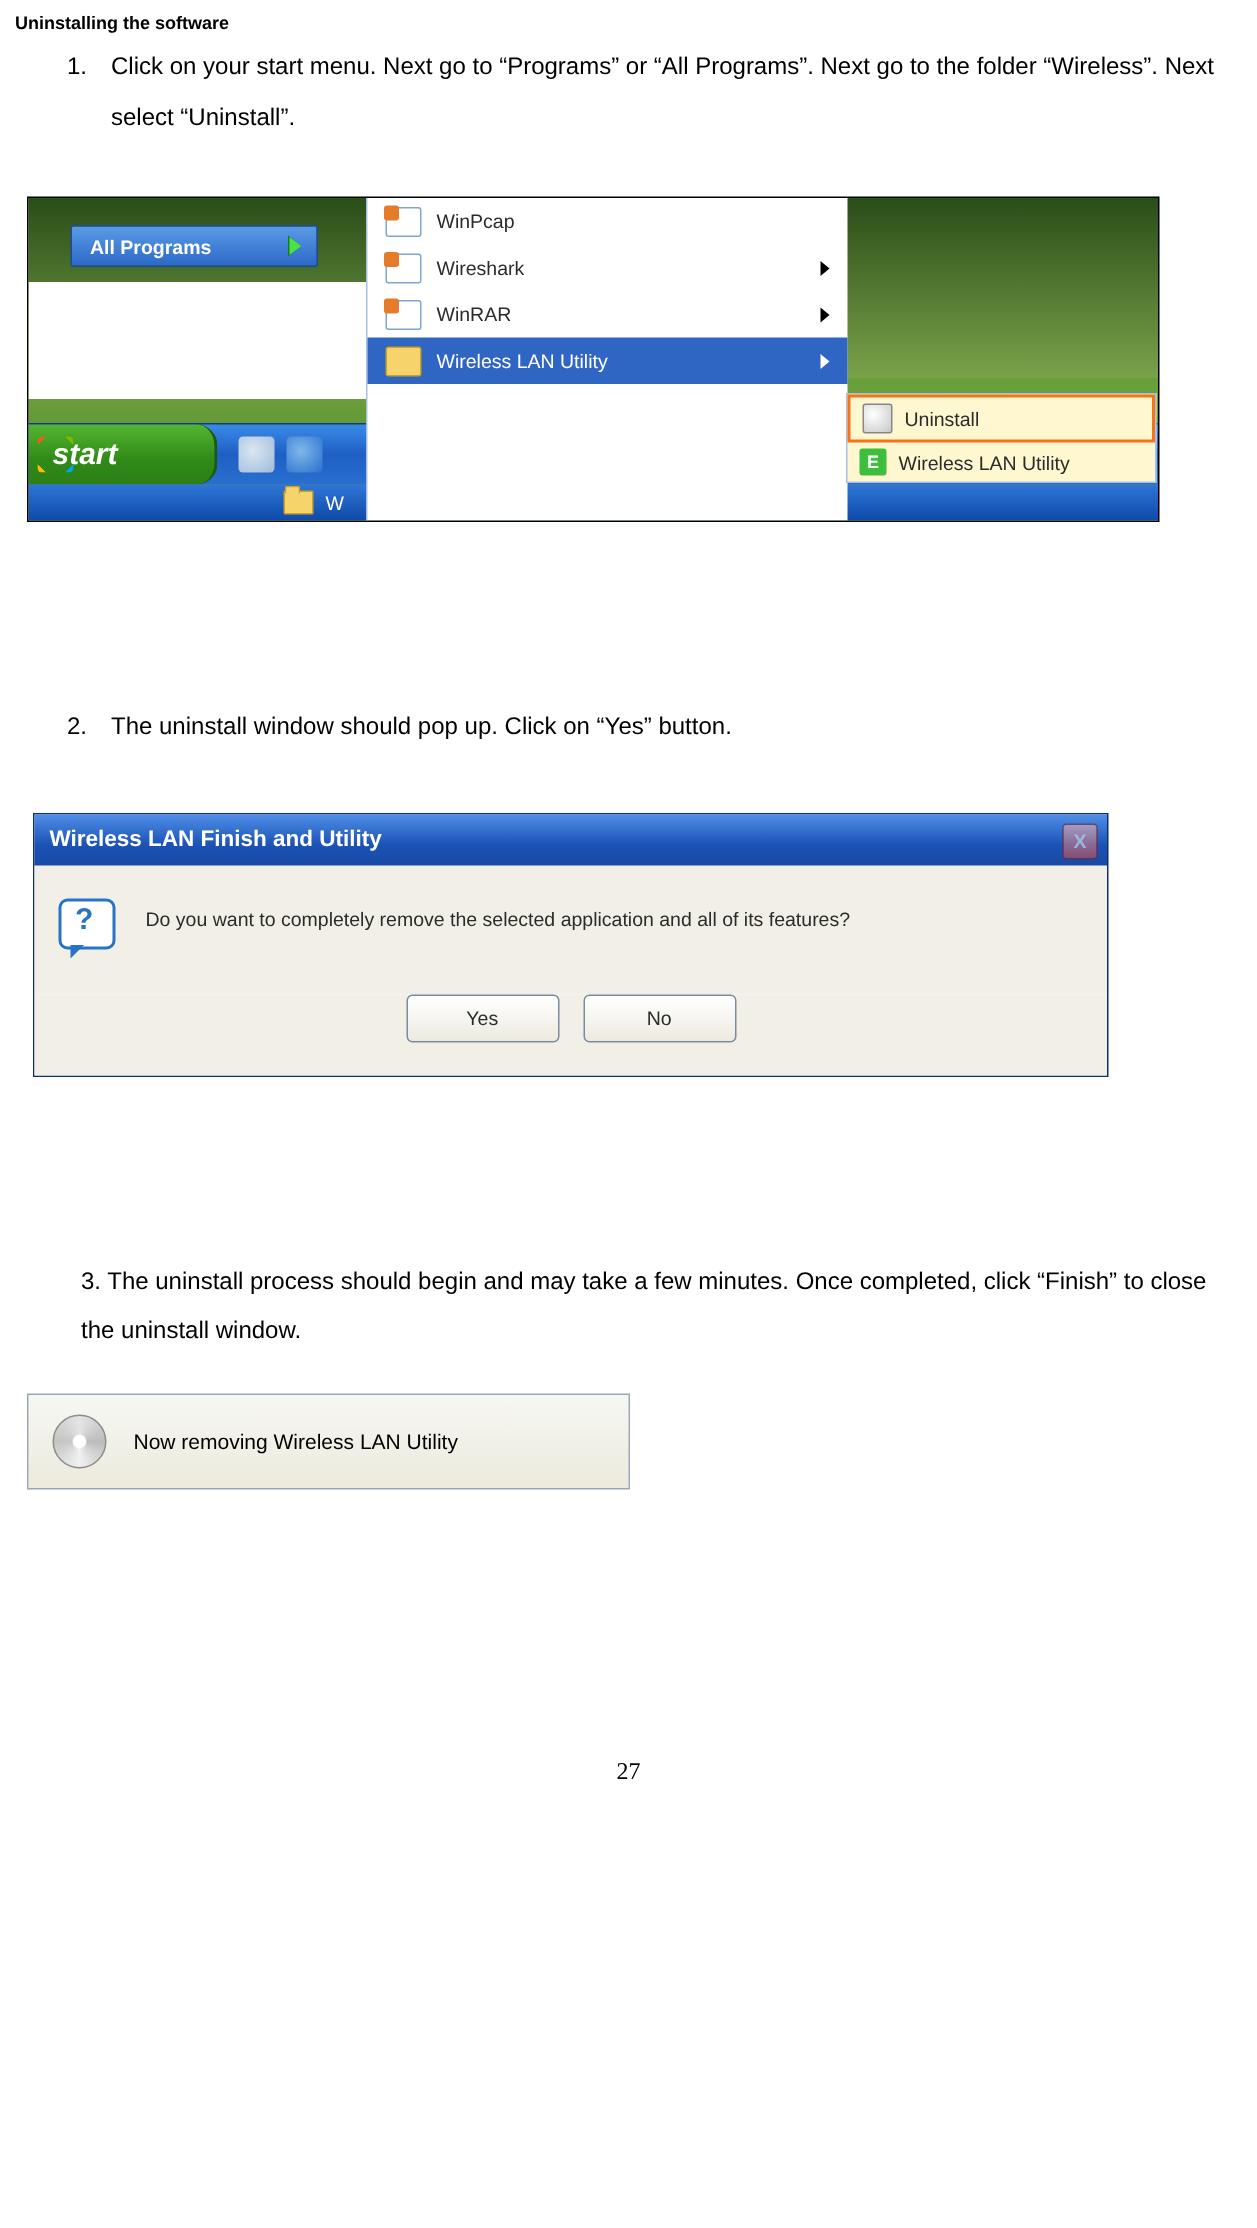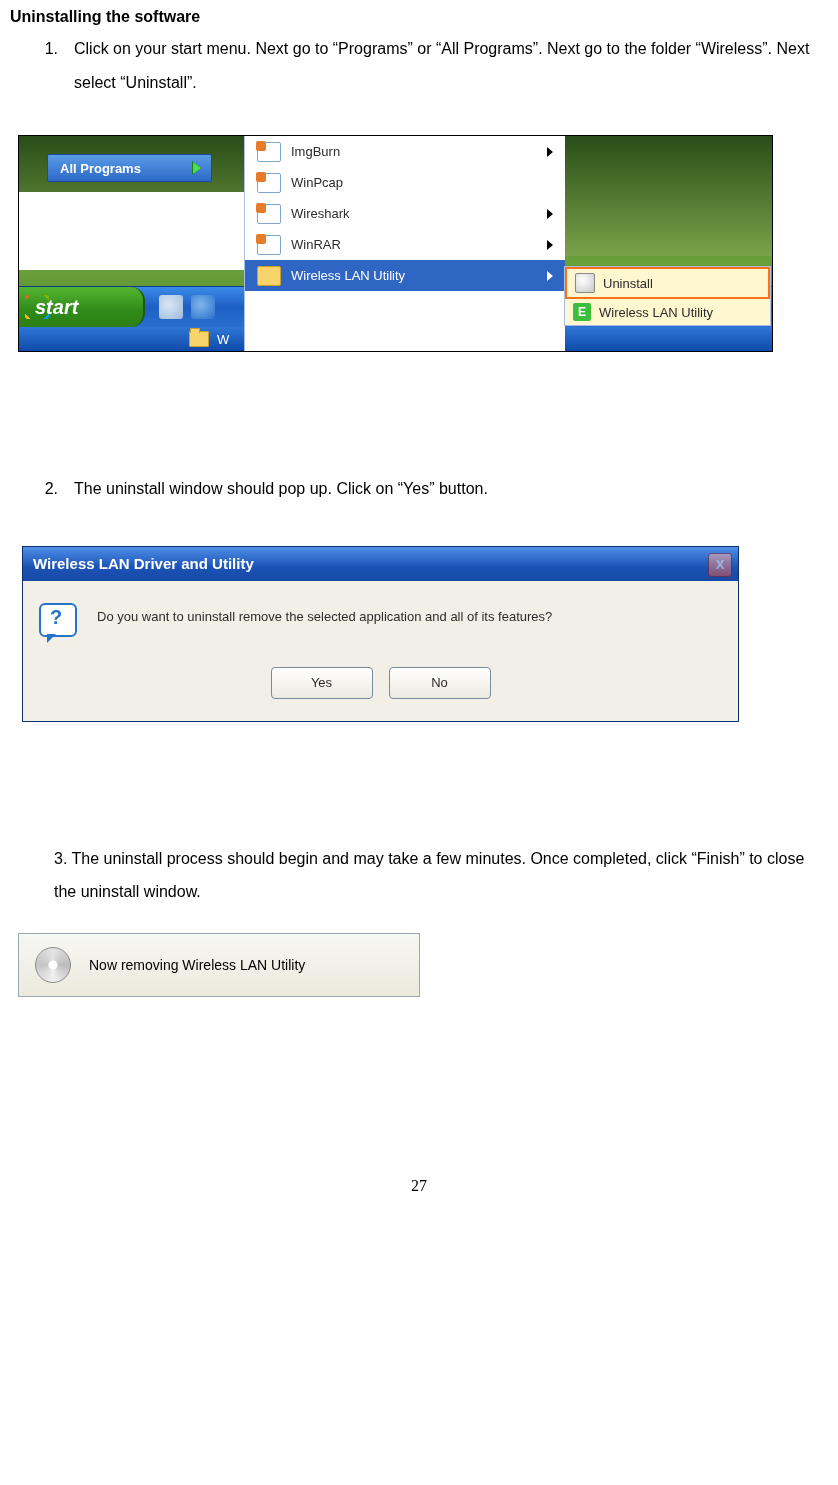--- a/index.html
+++ b/index.html
@@ -7,21 +7,21 @@
     padding: 8px 10px 20px 10px;
     font-family: Verdana, Arial, sans-serif;
     font-size: 16px;
     color: #000;
     background: #fff;
     width: 838px;
     box-sizing: border-box;
   }
   h1 {
     font-family: Verdana, Arial, sans-serif;
-    font-size: 16px;
+    font-size: 12px;
     font-weight: bold;
     margin: 0 0 6px 0;
   }
   .step {
     display: flex;
     margin: 0 0 4px 0;
     line-height: 2.1;
   }
   .step .num {
     width: 48px;
@@ -324,25 +324,20 @@
     <div class="tb-icon b"></div>
   </div>
   <div class="bluestrip">
     <span class="folder"></span>
     <span class="wlabel">W</span>
   </div>
 
   <div class="menu-col">
     <div class="menu-row">
       <span class="mi"></span>
-      <span>ImgBurn</span>
-      <span class="arrow"></span>
-    </div>
-    <div class="menu-row">
-      <span class="mi"></span>
       <span>WinPcap</span>
     </div>
     <div class="menu-row">
       <span class="mi"></span>
       <span>Wireshark</span>
       <span class="arrow"></span>
     </div>
     <div class="menu-row">
       <span class="mi"></span>
       <span>WinRAR</span>
@@ -367,29 +362,29 @@
   </div>
 </div>
 
 <div class="step step2">
   <div class="num">2.</div>
   <div class="txt">The uninstall window should pop up. Click on “Yes” button.</div>
 </div>
 
 <div class="shot2">
   <div class="titlebar">
-    <span>Wireless LAN Driver and Utility</span>
+    <span>Wireless LAN Finish and Utility</span>
     <span class="xbtn">X</span>
   </div>
   <div class="dlg-body">
     <div class="qicon">
       <div class="bubble"></div>
       <div class="qm">?</div>
     </div>
-    <div class="dlg-text">Do you want to uninstall remove the selected application and all of its features?</div>
+    <div class="dlg-text">Do you want to completely remove the selected application and all of its features?</div>
   </div>
   <div class="dlg-btns">
     <div class="winbtn">Yes</div>
     <div class="winbtn">No</div>
   </div>
 </div>
 
 <div class="step step3">
   <div class="txt step3-wrap" style="line-height:2.1; padding-left:0;margin-left:44px;">
     <span>3. The uninstall process should begin and may take a few minutes. Once completed, click “Finish” to close the uninstall window.</span>

